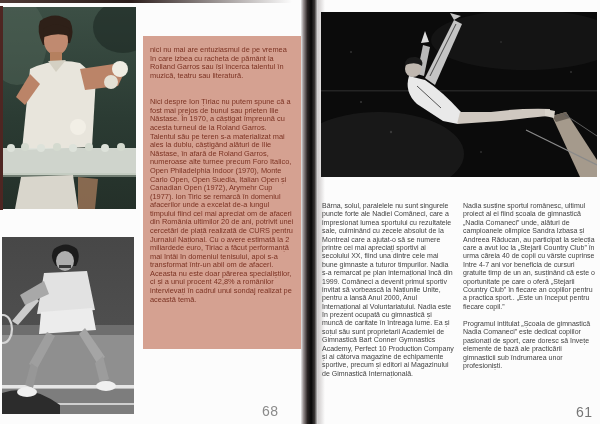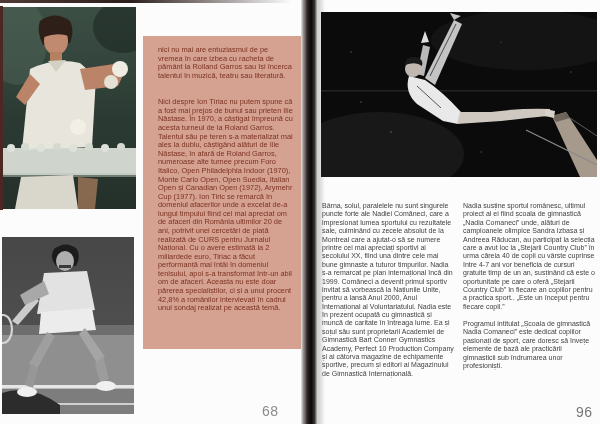--- a/index.html
+++ b/index.html
@@ -23,21 +23,21 @@
   }
   .photo1 { position:absolute; left:3px; top:7px; width:133px; height:202px; }
   .photo2 { position:absolute; left:2px; top:237px; width:132px; height:177px; }
   .photo1 svg, .photo2 svg, .photo3 svg { display:block; width:100%; height:100%; }
   .textbox {
     position:absolute; left:143px; top:36px; width:158px; height:313px;
     background:#d5a191; color:#7b3222;
     box-sizing:border-box; padding:10px 7px 0 7px;
     font-size:7.4px; line-height:1.16; text-align:left;
   }
-  .textbox p { margin:0 0 18px 8px; }
+  .textbox p { margin:0 0 18px 0; }
   .pagenum {
     position:absolute; font-size:14px; color:#8a8a8a; letter-spacing:0.5px;
   }
   .pagenum.left  { left:262px; top:403px; }
   .pagenum.right { left:258px; top:404px; color:#767676; }
   .gutter {
     position:absolute; left:301px; top:0; width:17px; height:424px;
     background:linear-gradient(90deg,#e9e9e9 0%,#989090 14%,#2a2423 38%,#070707 60%,#383534 80%,#b0aeae 93%,#eeeeee 100%);
   }
   .right-page {
@@ -180,14 +180,14 @@
   <div class="cols">
     <div class="col">
       <p>Bârna, solul, paralelele nu sunt singurele puncte forte ale Nadiei Comăneci, care a impresionat lumea sportului cu rezultatele sale, culminând cu zecele absolut de la Montreal care a ajutat-o să se numere printre cei mai apreciați sportivi ai secolului XX, fiind una dintre cele mai bune gimnaste a tuturor timpurilor. Nadia s-a remarcat pe plan internațional încă din 1999. Comăneci a devenit primul sportiv invitat să vorbească la Națiunile Unite, pentru a lansă Anul 2000, Anul Internațional al Voluntariatului. Nadia este în prezent ocupată cu gimnastică și muncă de caritate în întreaga lume. Ea și soțul său sunt proprietarii Academiei de Gimnastică Bart Conner Gymnastics Academy, Perfect 10 Production Company și ai câtorva magazine de echipamente sportive, precum și editori ai Magazinului de Gimnastică Internațională.</p>
     </div>
     <div class="col">
       <p>Nadia susține sportul românesc, ultimul proiect al ei fiind școala de gimnastică „Nadia Comaneci” unde, alături de campioanele olimpice Sandra Izbasa și Andreea Răducan, au participat la selecția care a avut loc la „Stejarii Country Club” în urma căreia 40 de copii cu vârste cuprinse între 4-7 ani vor beneficia de cursuri gratuite timp de un an, susținând că este o oportunitate pe care o oferă „Stejarii Country Club” în fiecare an copiilor pentru a practica sport.. „Este un început pentru fiecare copil.”</p>
       <p>Programul intitulat „Școala de gimnastică Nadia Comaneci” este dedicat copiilor pasionați de sport, care doresc să învețe elemente de bază ale practicării gimnasticii sub îndrumarea unor profesioniști.</p>
     </div>
   </div>
 
-  <div class="pagenum right">96</div>
+  <div class="pagenum right">61</div>
 </div>
 
 </body></html>

